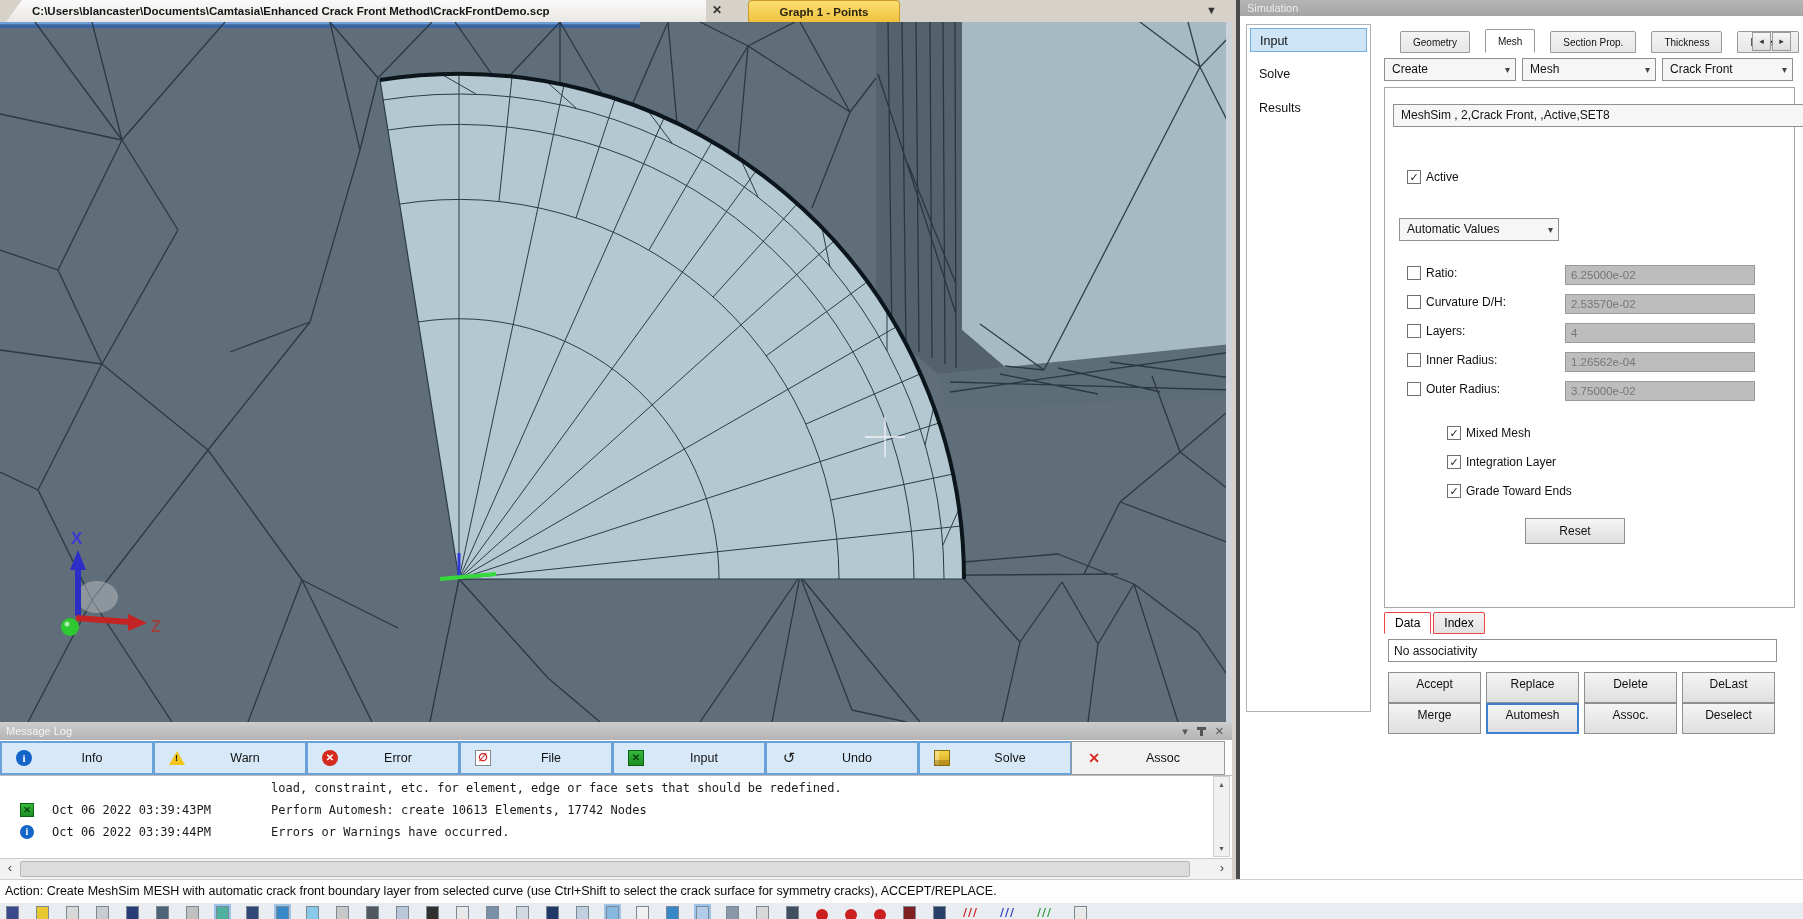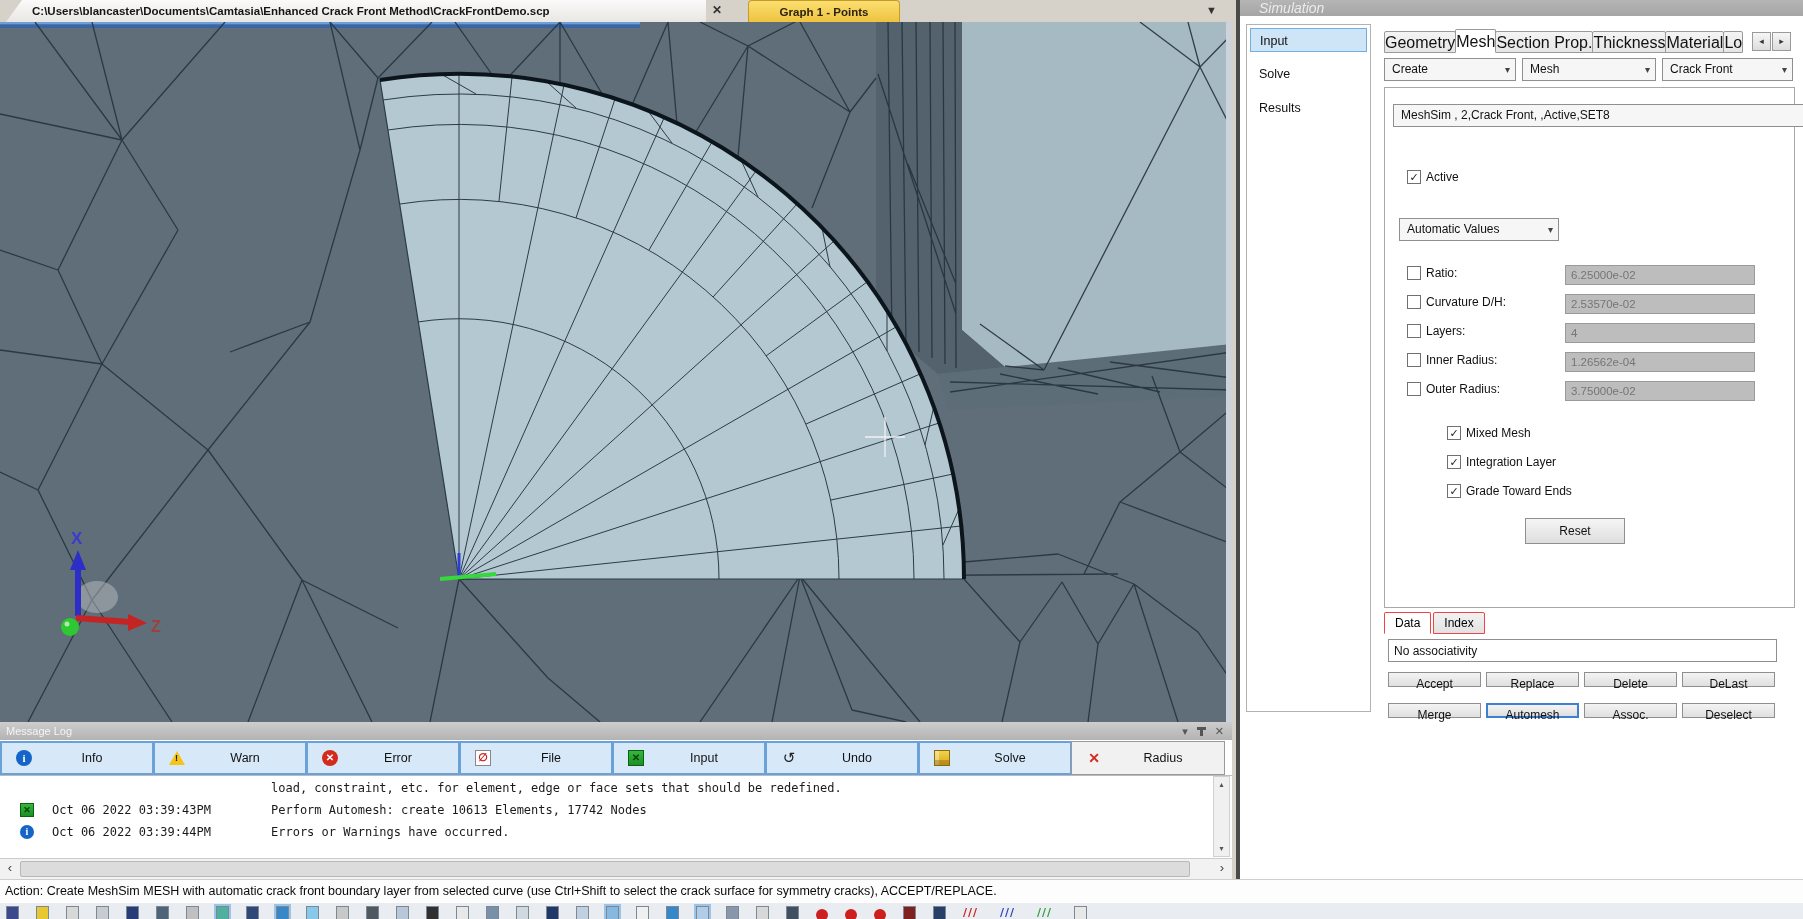--- a/index.html
+++ b/index.html
@@ -24,33 +24,33 @@
   
   .viewport { position:absolute; left:0; top:22px; width:1232px; height:700px; background:#5f6e79; }
   .viewport svg { display:block; }
 
   
   .vdivider { position:absolute; left:1236px; top:0; width:4px; height:903px; background:#4a4a4a; }
 
   
   .sim { position:absolute; left:1240px; top:0; width:563px; height:903px; background:#ffffff; }
   .sim-header { position:absolute; left:0; top:0; width:100%; height:16px;
-                background:linear-gradient(#b5b5b5,#a5a5a5); color:#ebebeb; font-size:14px;
-                line-height:16px; padding-left:19px;font-style:italic; }
+                background:linear-gradient(#b5b5b5,#a5a5a5); color:#ebebeb; font-size:11px;
+                line-height:16px; padding-left:7px; }
   .nav-box { position:absolute; left:6px; top:24px; width:125px; height:688px;
              border:1px solid #b2b2b2; background:#fff; }
   .nav-item { position:absolute; left:3px; width:117px; height:24px; line-height:24px;
               padding-left:9px; font-size:12.5px; color:#111; cursor:default; }
   .nav-item.sel { background:#cde5f7; border:1px solid #74aedd; }
 
   .ptabs { position:absolute; left:144px; top:30px; height:23px; white-space:nowrap; }
-  .ptab { display:inline-block; height:22px; line-height:21px; padding:0 0; font-size:16px;
+  .ptab { display:inline-block; height:22px; line-height:21px; padding:0 12px; font-size:10px;
           color:#111; background:linear-gradient(#f4f4f4,#e6e6e6);
           border:1px solid #9a9a9a; border-bottom:1px solid #9a9a9a; margin-right:-1px;
-          border-radius:2px 2px 0 0; }
+          border-radius:2px 2px 0 0;margin-left:16px; }
   .ptab.active { background:#fff; height:24px; line-height:23px; position:relative; top:-1px;
                  border-bottom:1px solid #fff; font-weight:400; }
   .tab-spin { position:absolute; top:32px; width:19px; height:19px; border:1px solid #9a9a9a;
               background:linear-gradient(#f6f6f6,#dcdcdc); font-size:9px; text-align:center;
               line-height:17px; color:#333; }
   .combo { position:absolute; height:23px; border:1px solid #8f8f8f; background:#f6f6f6;
            font-size:12px; color:#111; line-height:21px; padding-left:7px; }
   .combo .arr { position:absolute; right:5px; top:0; font-size:10px; color:#444; }
 
   .group-box { position:absolute; left:144px; top:87px; width:411px; height:521px;
@@ -69,21 +69,21 @@
 
   .tabs2 { position:absolute; left:144px; top:612px; height:23px; }
   .tab2 { display:inline-block; height:22px; line-height:20px; padding:0 10px; font-size:12px;
           border:1px solid #ef4444; background:linear-gradient(#f2f2f2,#e2e2e2);
           border-radius:2px 2px 0 0; margin-right:2px; }
   .tab2.active { background:#fff; border-bottom:1px solid #fff; }
 
   .assoc { position:absolute; left:148px; top:639px; width:389px; height:23px;
            border:1px solid #8f8f8f; background:#fff; font-size:12px; padding-left:5px;
            font-family:"Liberation Sans", sans-serif; color:#111; }
-  .abtn { position:absolute; width:93px; height:15px; background:linear-gradient(#f4f4f4,#dfdfdf);
+  .abtn { position:absolute; width:93px; height:31px; background:linear-gradient(#f4f4f4,#dfdfdf);
           border:1px solid #8f8f8f; font-size:12px; text-align:center; line-height:23px; color:#111; }
   .abtn.hl { border:2px solid #3d7fd0; line-height:21px; }
 
   
   .mlog { position:absolute; left:0; top:722px; width:1232px; height:157px; background:#fff; }
   .mlog-header { position:absolute; left:0; top:0; width:100%; height:18px;
                  background:linear-gradient(#cdcdcd,#b3b3b3); color:#f4f4f4; font-size:11px;
                  line-height:18px; padding-left:6px; }
   .mlog-hicons { position:absolute; right:8px; top:0; height:18px; display:flex; gap:12px;
                  align-items:center; color:#555; font-size:11px; }
@@ -356,21 +356,21 @@
       <div class="ml-btn">
         <span class="mli mli-undo">↺</span>
         <span class="lbl">Undo</span>
       </div>
       <div class="ml-btn">
         <span class="mli mli-solve"></span>
         <span class="lbl">Solve</span>
       </div>
       <div class="ml-btn gray">
         <span class="mli mli-clear">✕</span>
-        <span class="lbl">Radius</span>
+        <span class="lbl">Assoc</span>
       </div>
     </div>
 
     <div class="log-area">
       <div class="log-row" style="top:2px">
         <span class="log-text">load, constraint, etc. for element, edge or face sets that should be redefined.</span>
       </div>
       <div class="log-row" style="top:24px">
         <span class="log-ico green">✕</span>
         <span class="log-time">Oct 06 2022 03:39:43PM</span>

